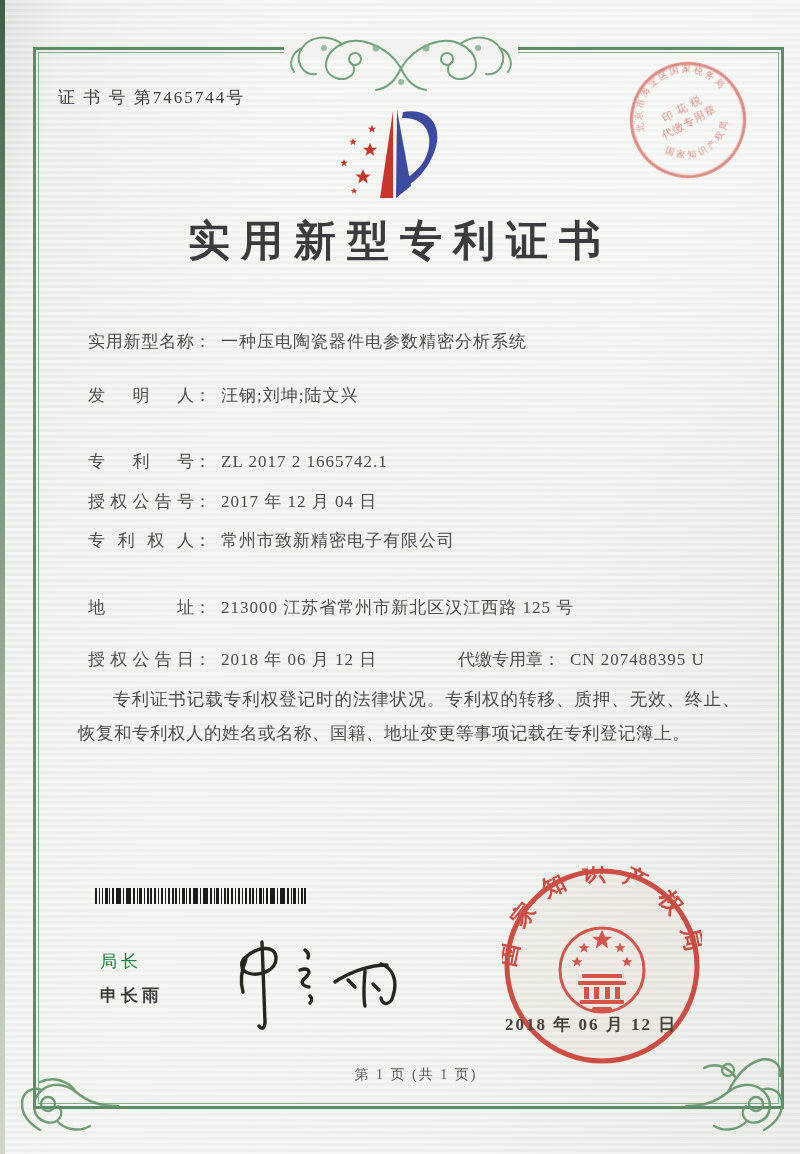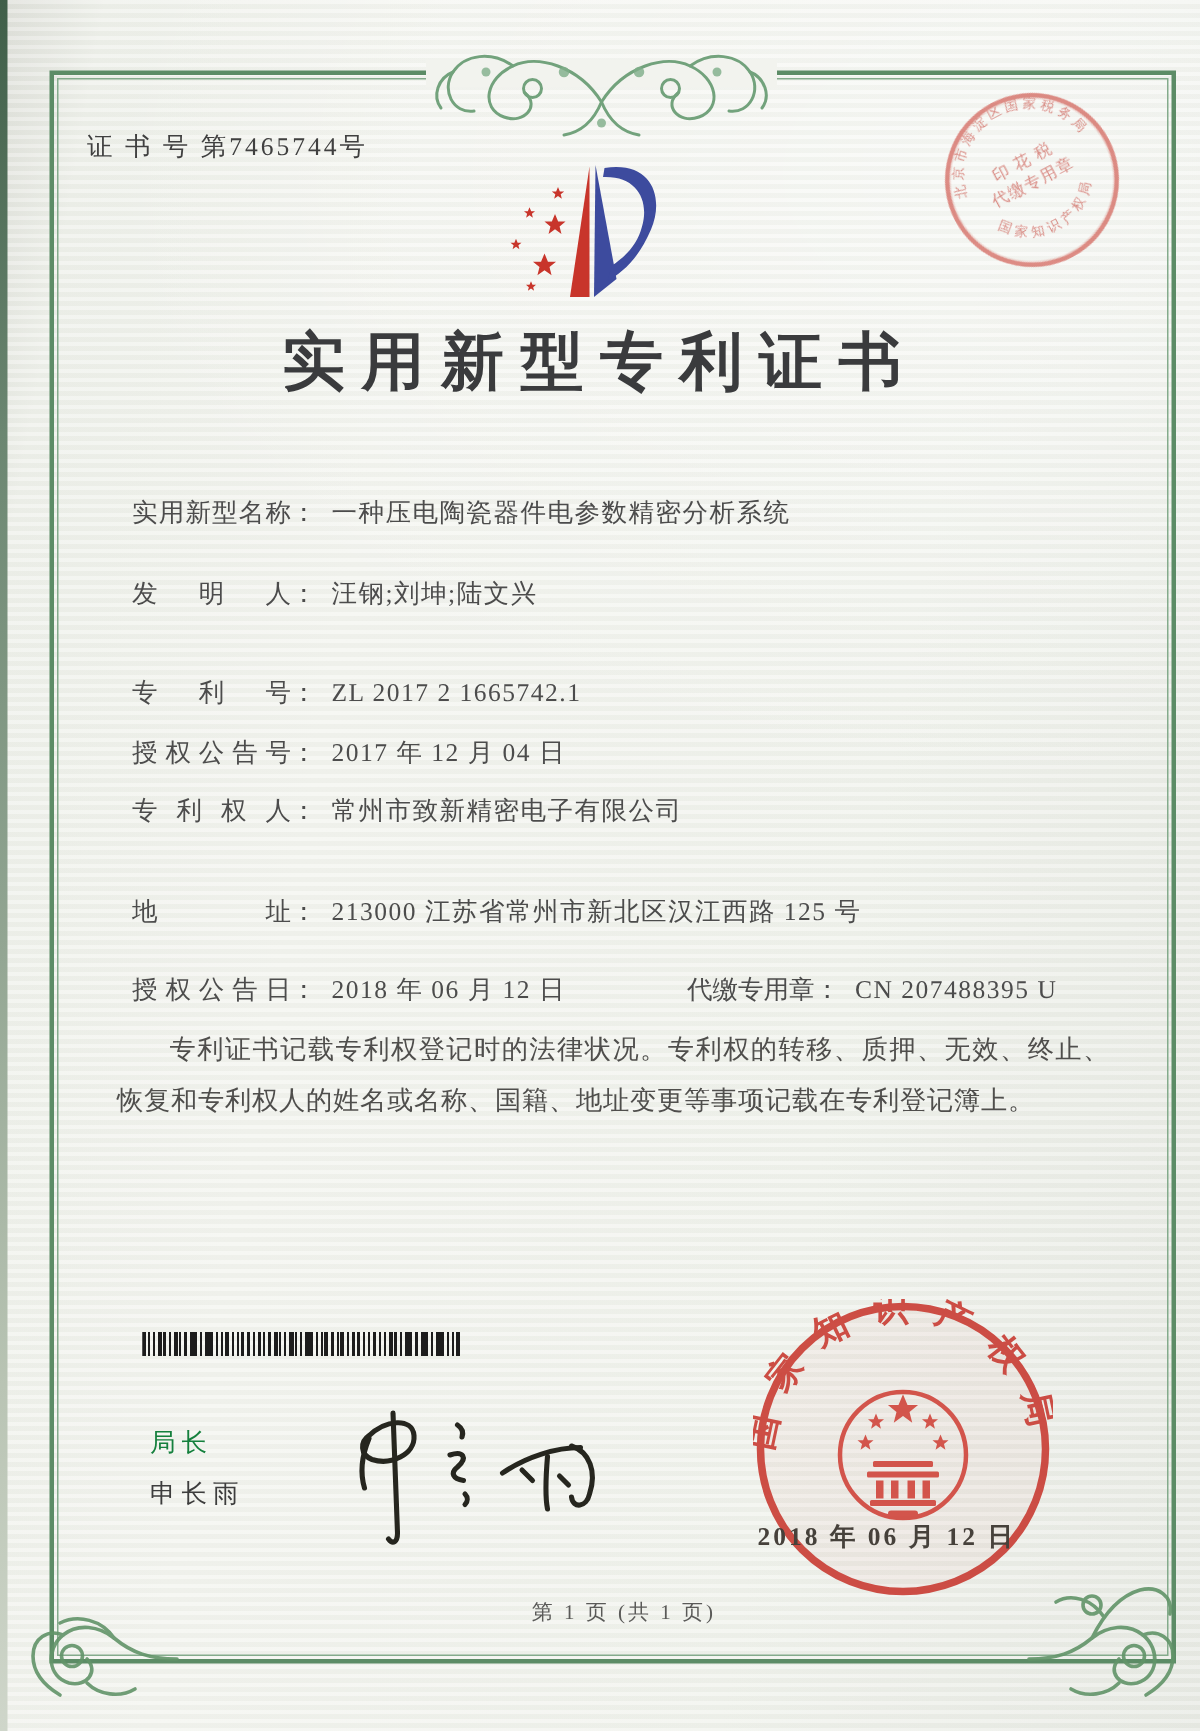--- a/index.html
+++ b/index.html
@@ -29,21 +29,21 @@
   .grant-no{position:absolute;left:370px;top:0;white-space:nowrap;}
   .paras{left:78px;top:682px;width:662px;font-size:17.5px;line-height:34px;color:#4f4e4c;
     text-align:justify;letter-spacing:.5px;}
   .paras p{margin:0;text-indent:2em;}
   .barcode{left:95px;top:888px;width:212px;height:16px;
     background:
       repeating-linear-gradient(90deg,#1c1c1c 0 1.5px,transparent 1.5px 3.5px),
       repeating-linear-gradient(90deg,#1c1c1c 0 1px,transparent 1px 7px),
       repeating-linear-gradient(90deg,#1c1c1c 0 2px,transparent 2px 11px);}
   .director-title{left:100px;top:950px;font-size:17px;letter-spacing:4px;color:#15803d;}
-  .director-name{left:100px;top:984px;font-size:17px;letter-spacing:4px;color:#3d3d3d;}
+  .director-name{left:100px;top:984px;font-size:17px;letter-spacing:4px;color:#3d3d3d;font-weight:bold;}
   .sig{left:215px;top:918px;}
   .seal{left:502px;top:866px;}
   .seal-date{left:505px;top:1013px;width:210px;font-size:17px;letter-spacing:2px;color:#46413b;
     font-weight:600;z-index:5;}
   .footer{left:0;top:1066px;width:772px;text-align:center;font-size:14px;letter-spacing:2px;color:#5a5a58;margin-left:30px;}
   .stamp{left:630px;top:62px;width:116px;height:116px;transform:rotate(-28deg);
     opacity:.62;filter:blur(.5px);}
   .stamp-ring{position:absolute;inset:0;border-radius:50%;border:3px solid #cd4a40;
     box-shadow:inset 0 0 0 1px rgba(205,74,64,.25);}
   .stamp-center{position:absolute;left:0;top:38px;width:116px;text-align:center;color:#c74a40;

